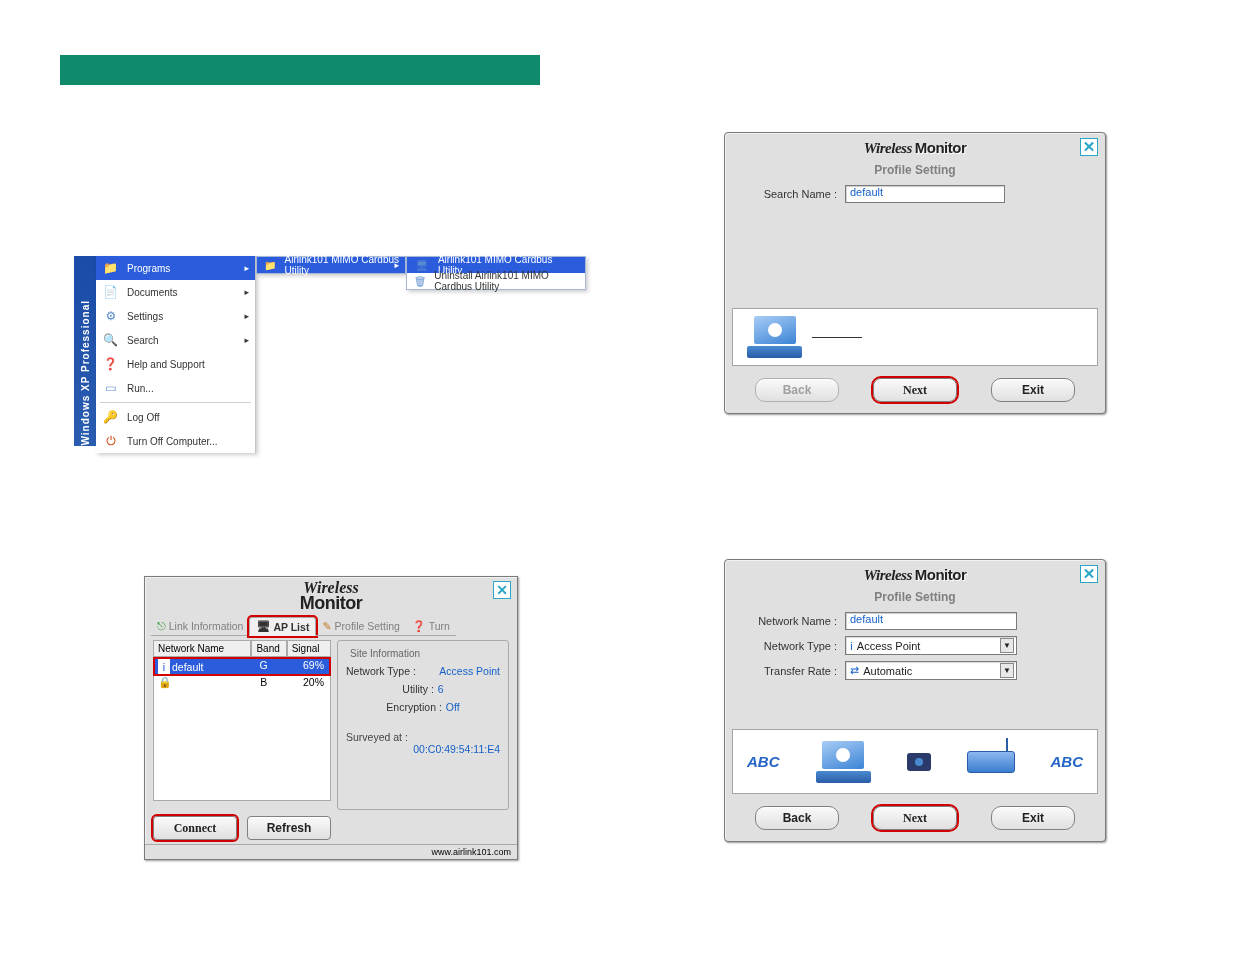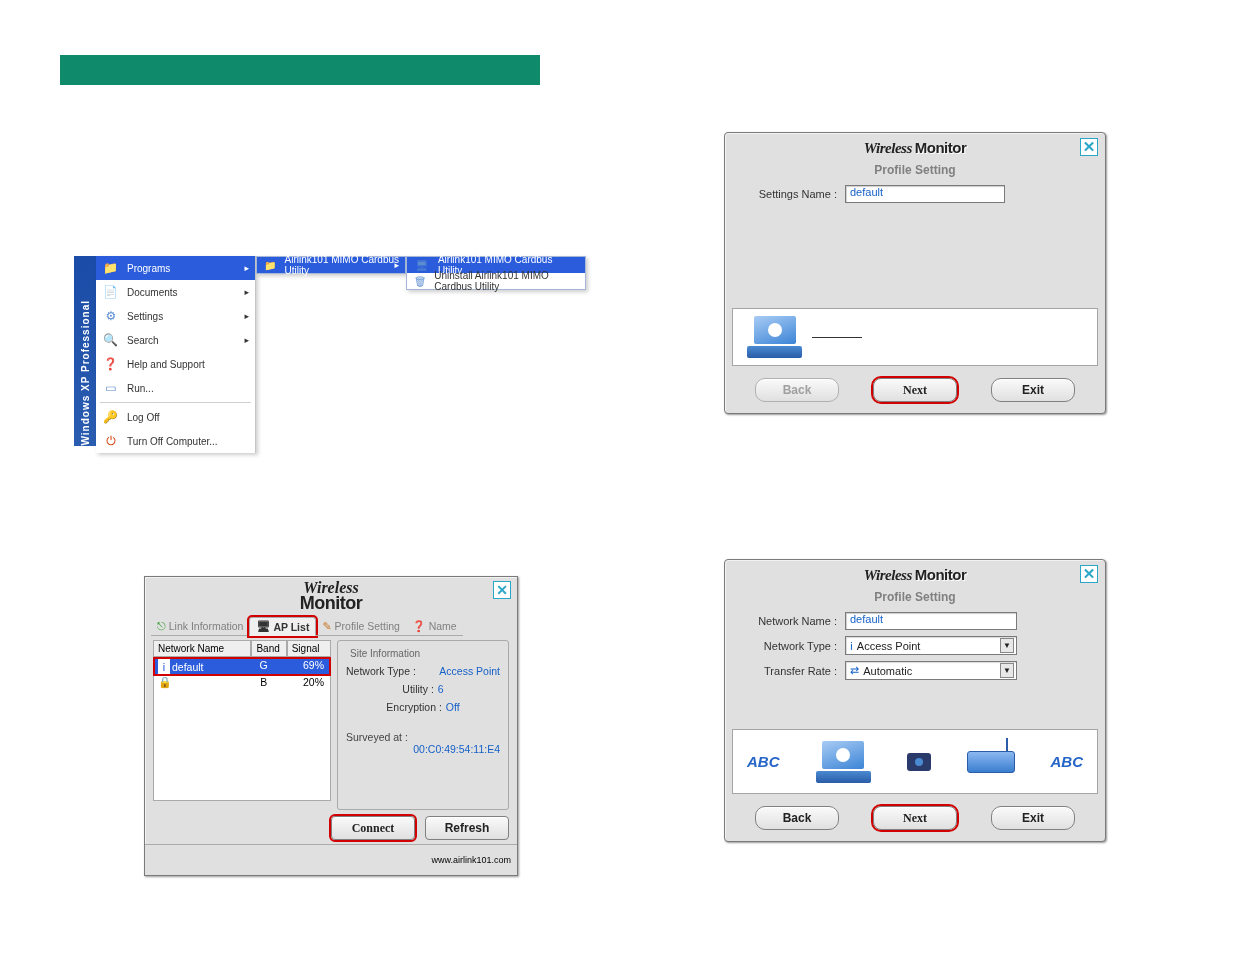--- a/index.html
+++ b/index.html
@@ -189,22 +189,22 @@
     .ap-row.sel .ap-cell.c1 span:first-child{background:#fff;color:#2a5cdc;}
 
     .ap-side { flex: 1; }
     .ap-fieldset { border: 1px solid #aaa; border-radius: 3px; padding: 6px 8px 10px; height: 170px;}
     .ap-fieldset-legend { font-size: 10px; color: #666; margin-top:-12px; background:#e0e0e0; padding:0 4px; display:inline-block;}
     .ap-info-row { display:flex; justify-content:space-between; font-size:10.5px; margin:6px 0; color:#333;}
     .ap-info-row .link { color:#1560c8;}
     .ap-survey { margin-top:18px; font-size:10.5px; color:#444;}
     .ap-survey .mac { color:#1560c8; text-align:right; display:block;}
 
-    .ap-footer-btns { display:flex; gap:10px; padding:2px 8px 4px;justify-content:flex-end;}
-    .ap-footer-url { text-align:right; font-size:9px; padding: 10px 6px; background:#e0e0e0; border-top:1px solid #aaa;}
+    .ap-footer-btns { display:flex; gap:10px; padding:2px 8px 4px;}
+    .ap-footer-url { text-align:right; font-size:9px; padding: 2px 6px; background:#e0e0e0; border-top:1px solid #aaa;}
 
     .t-icon{font-size:11px;}
   </style>
 </head>
 <body>
 
 <div class="green-bar"></div>
 
 <div class="start-menu">
   <div class="sm-side">
@@ -272,21 +272,21 @@
   <div class="wm-title">
     <span class="wm-brand">
       <span class="w1">Wireless</span>
       <span class="w2">Monitor</span>
     </span>
     <div class="wm-close">✕</div>
   </div>
   <div class="wm-subtitle">Profile Setting</div>
   <div class="wm-body">
     <div class="wm-row">
-      <label>Settings Name :</label>
+      <label>Search Name :</label>
       <div class="wm-input">default</div>
     </div>
   </div>
   <div style="height:90px;"></div>
   <div class="wm-graphic small">
     <div class="wm-laptop">
       <div class="screen">
           <div class="dot"></div>
         </div>
       <div class="base"></div>
@@ -373,21 +373,21 @@
     <div class="ap-tab active red-ring">
       <span class="t-icon">🖥</span>
       <span>AP List</span>
     </div>
     <div class="ap-tab">
       <span class="t-icon" style="color:#c87a2a;">✎</span>
       <span>Profile Setting</span>
     </div>
     <div class="ap-tab">
       <span class="t-icon" style="color:#c8a82a;">❓</span>
-      <span>Name</span>
+      <span>Turn</span>
     </div>
   </div>
   <div class="ap-body">
     <div class="ap-list">
       <div class="ap-headers">
         <div class="ap-head c1">Network Name</div>
         <div class="ap-head c2">Band</div>
         <div class="ap-head c3">Signal</div>
       </div>
       <div class="ap-rows">

